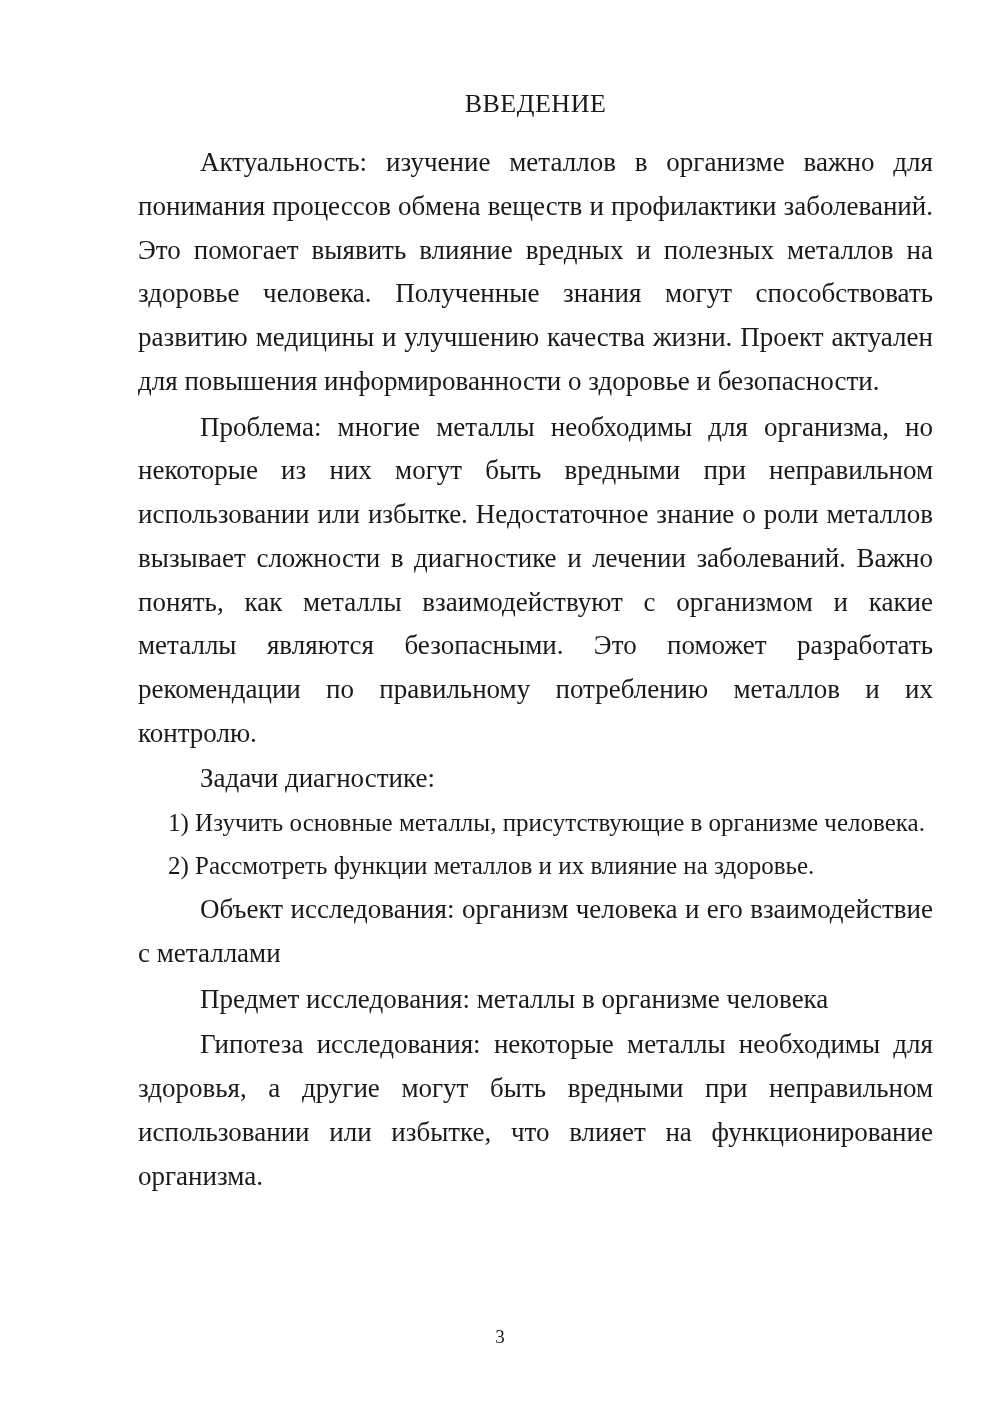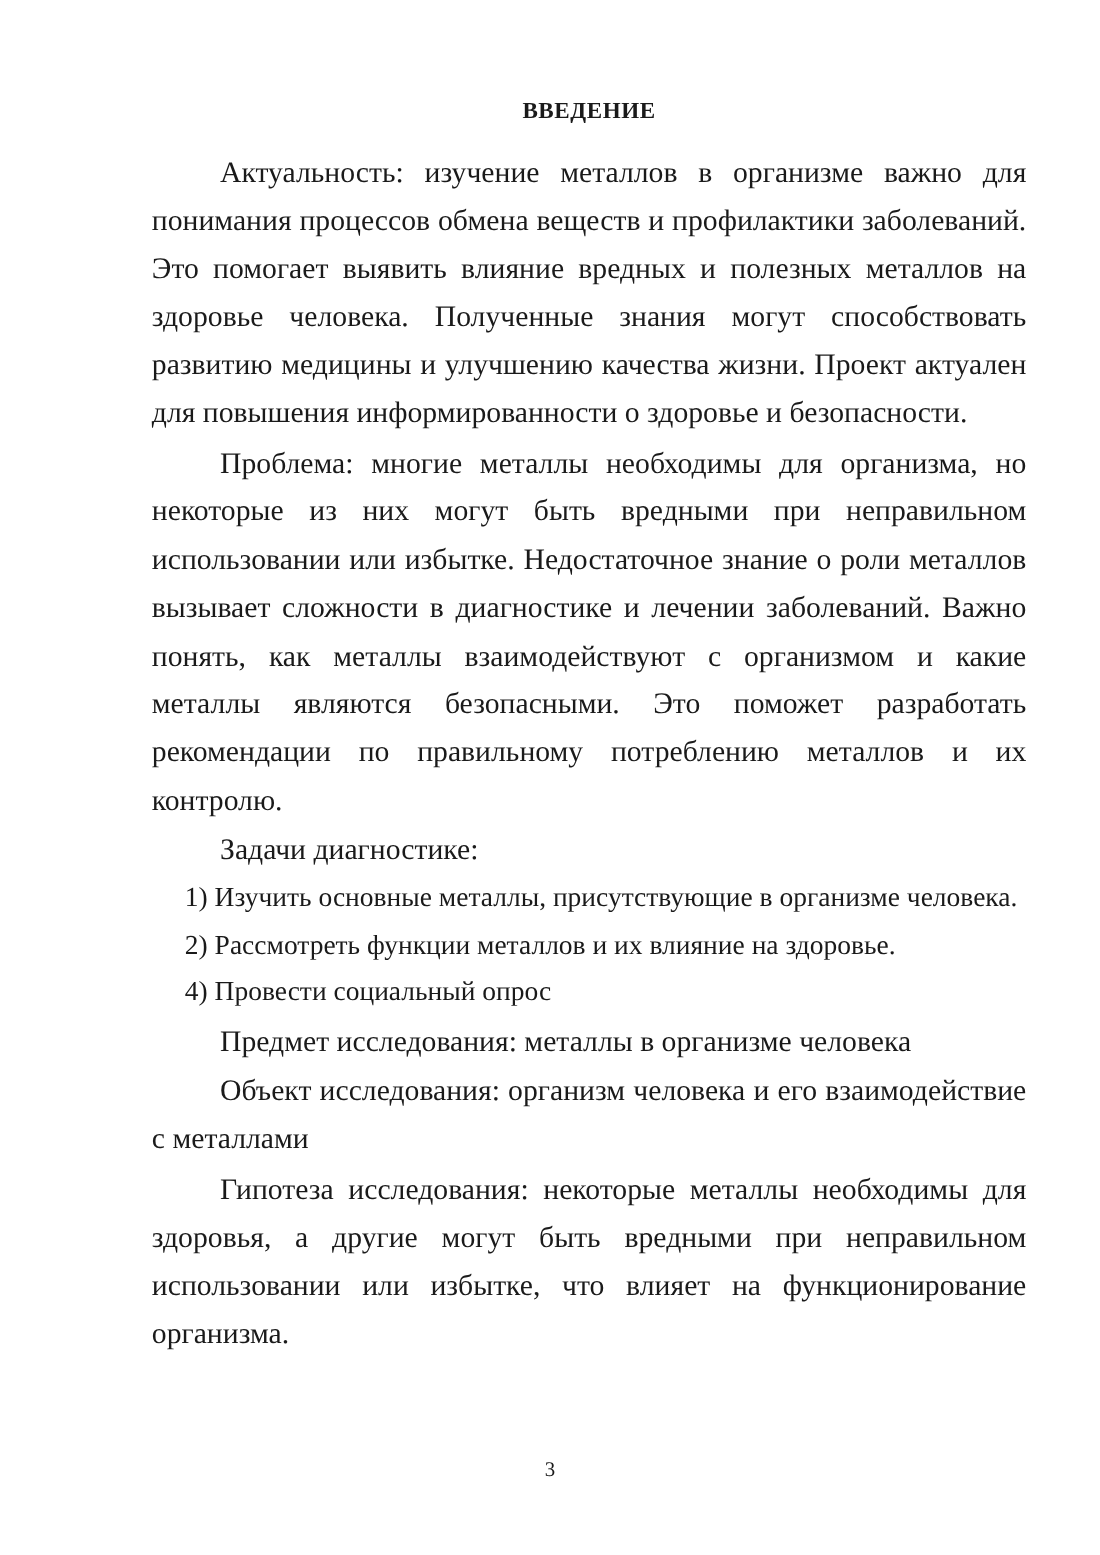--- a/index.html
+++ b/index.html
@@ -18,22 +18,22 @@
     color: #1a1a1a;
   }
   .content {
     position: absolute;
     left: 138px;
     top: 88px;
     width: 795px;
   }
   .doc-title {
     text-align: center;
-    font-weight: bold;
-    font-size: 21px;
+    font-weight: normal;
+    font-size: 26px;
     letter-spacing: 0.5px;
     margin: 0 0 22px 0;
     line-height: 1.2;
   }
   p.para {
     margin: 0 0 2px 0;
     font-size: 27px;
     line-height: 1.62;
     text-align: justify;
     text-indent: 62px;
@@ -76,25 +76,24 @@
     <p class="para">Проблема: многие металлы необходимы для организма, но некоторые из них могут быть вредными при неправильном использовании или избытке. Недостаточное знание о роли металлов вызывает сложности в диагностике и лечении заболеваний. Важно понять, как металлы взаимодействуют с организмом и какие металлы являются безопасными. Это поможет разработать рекомендации по правильному потреблению металлов и их контролю.</p>
 
 
     <p class="para nojust">Задачи диагностике:</p>
 
     <p class="listitem nojust">1) Изучить основные металлы, присутствующие в организме человека.</p>
 
     <p class="listitem nojust">2) Рассмотреть функции металлов и их влияние на здоровье.</p>
 
 
-    <p class="listitem nojust">4) Провести социальный опрос</p>
 
 
+    <p class="para">Объект исследования: организм человека и его взаимодействие с металлами</p>
+
     <p class="para nojust">Предмет исследования: металлы в организме человека</p>
-
-    <p class="para">Объект исследования: организм человека и его взаимодействие с металлами</p>
 
     <p class="para">Гипотеза исследования: некоторые металлы необходимы для здоровья, а другие могут быть вредными при неправильном использовании или избытке, что влияет на функционирование организма.</p>
 
   </div>
 
   <div class="page-number">3</div>
 </div>
 
 </body></html>

